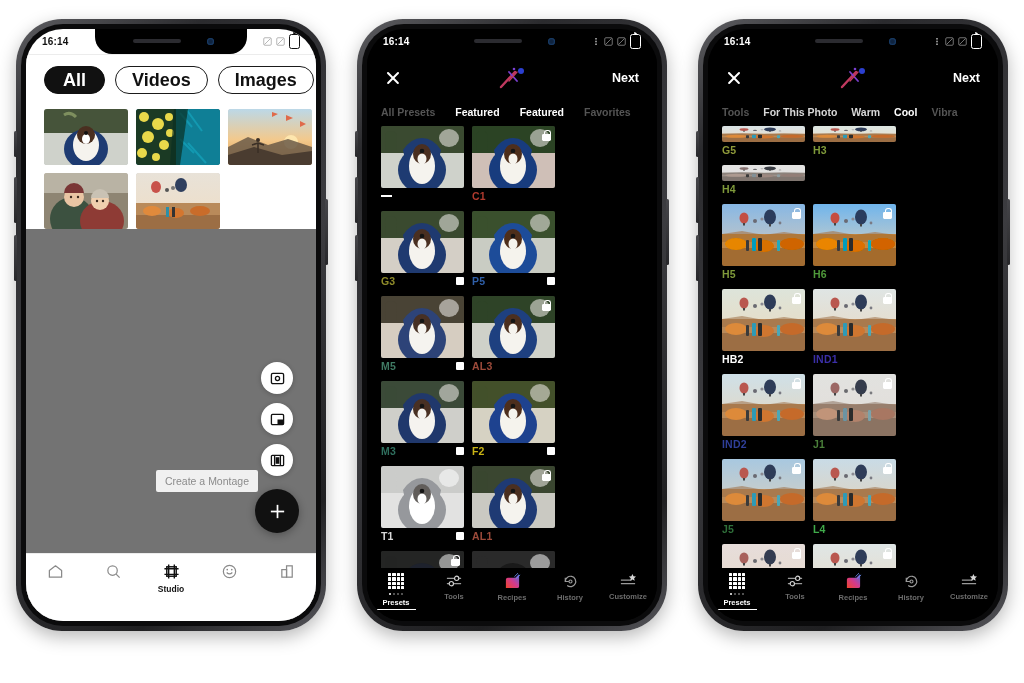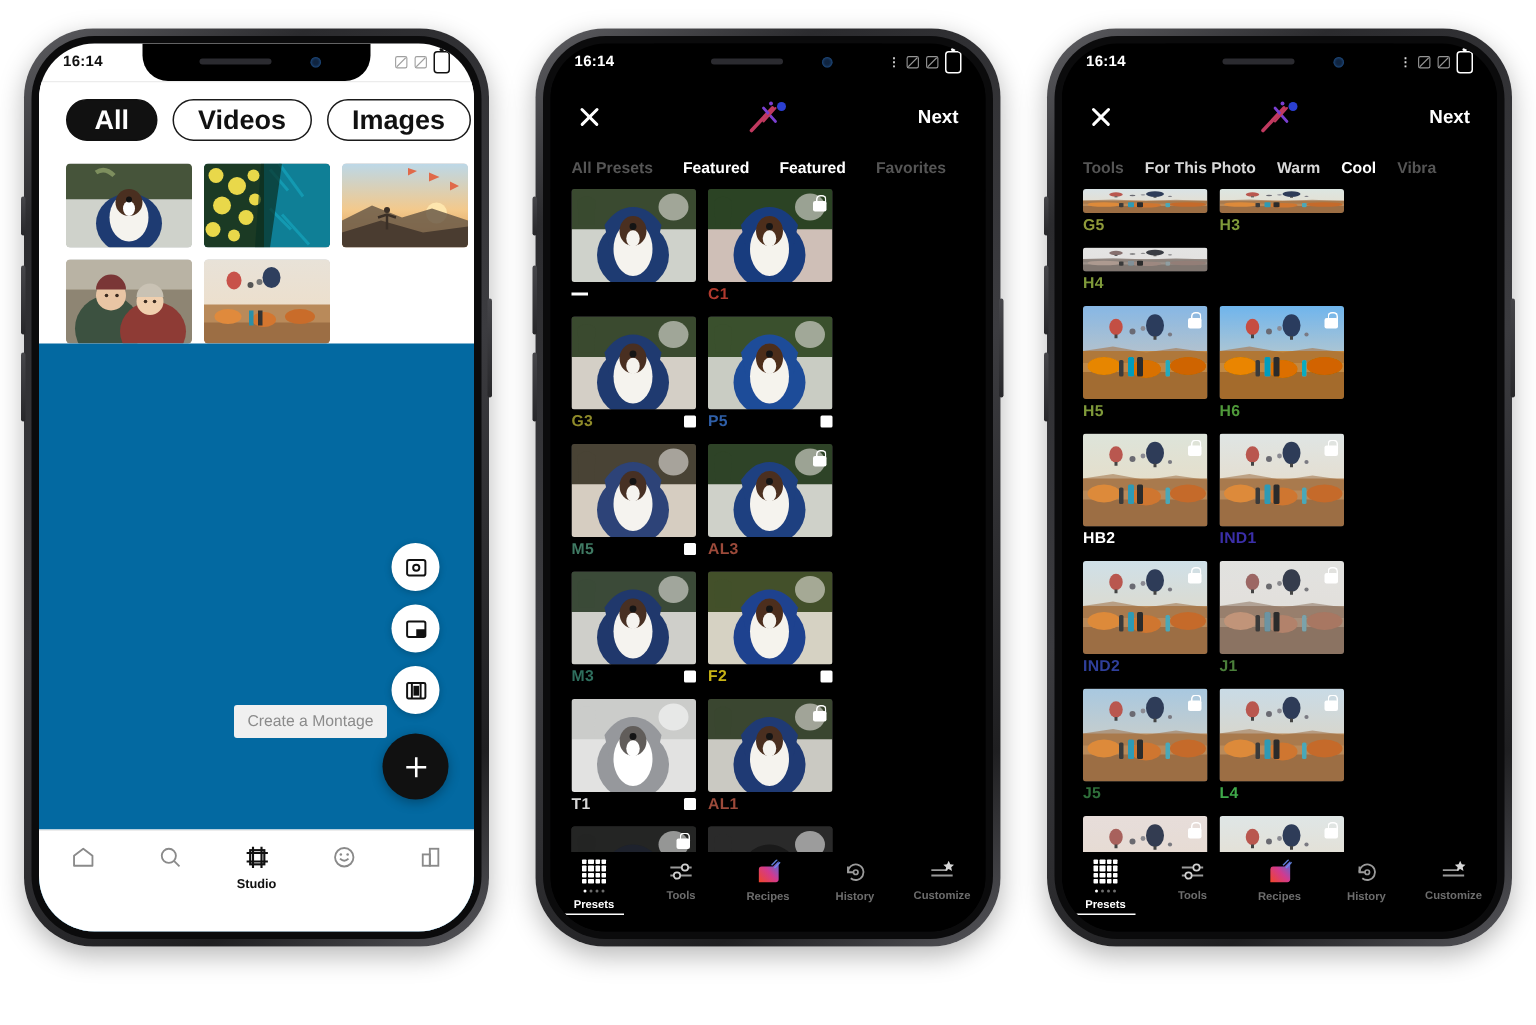--- a/index.html
+++ b/index.html
@@ -102,21 +102,21 @@
     flex:0 0 auto;height:26px;line-height:26px;padding:0 16px;
     border-radius:14px;border:1.4px solid #1b1b1b;
     font-size:18px;font-weight:700;color:#111;background:#fff;
   }
   .chip.active{background:#111;color:#fff;border-color:#111;padding:0 18px;}
 
   .thumbgrid{padding:4px 0 0 18px;background:#fff;display:flex;flex-wrap:wrap;gap:8px;width:290px;}
   .thumb{width:84px;height:56px;border-radius:3px;overflow:hidden;position:relative;background:#ccc;}
   .thumb svg{display:block;width:100%;height:100%;}
 
-  .p1-body{position:relative;flex:1;background:#0369a1;}
+  .p1-body{position:relative;flex:1;background:#737373;}
   .fab-col{position:absolute;right:17px;bottom:88px;display:flex;flex-direction:column;align-items:center;gap:9px;}
   .fab{
     width:32px;height:32px;border-radius:50%;background:#fff;
     box-shadow:0 1px 5px rgba(0,0,0,.22);
     display:flex;align-items:center;justify-content:center;
   }
   .fab-plus{
     width:44px;height:44px;border-radius:50%;background:#111;margin-top:4px;
     display:flex;align-items:center;justify-content:center;
     box-shadow:0 2px 8px rgba(0,0,0,.3);

